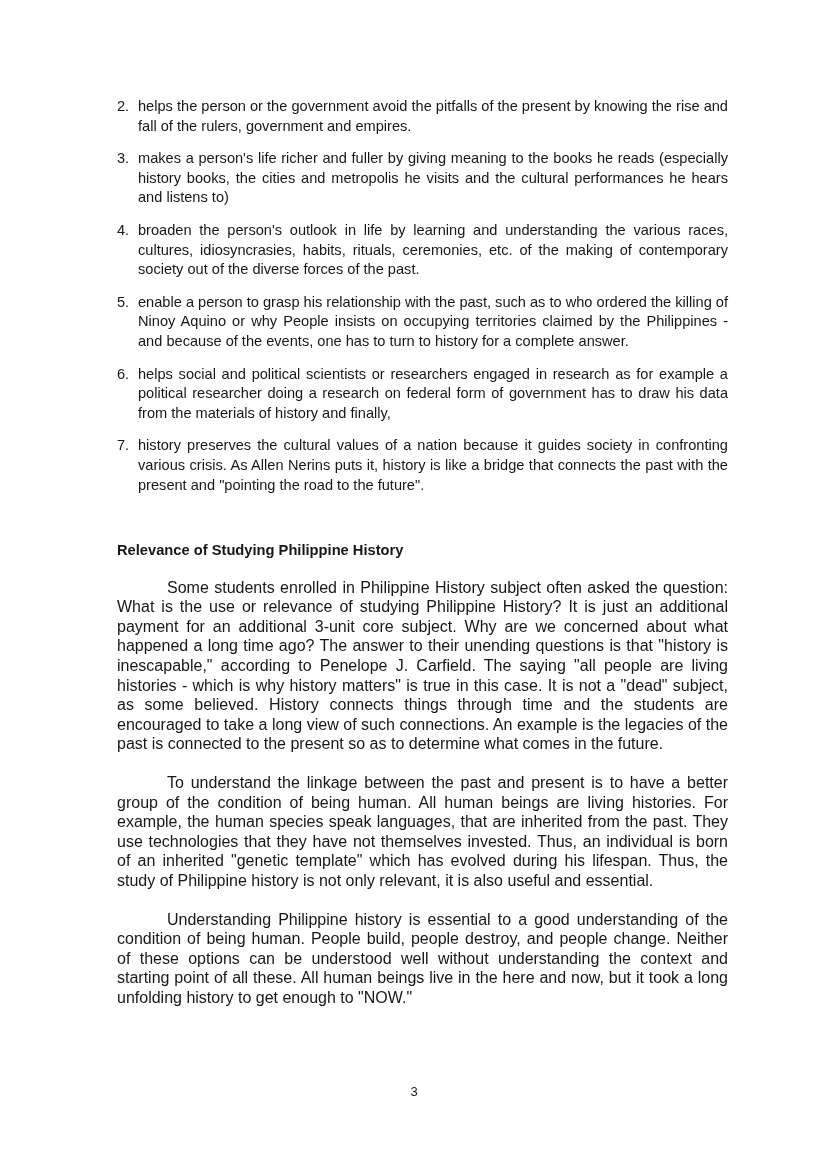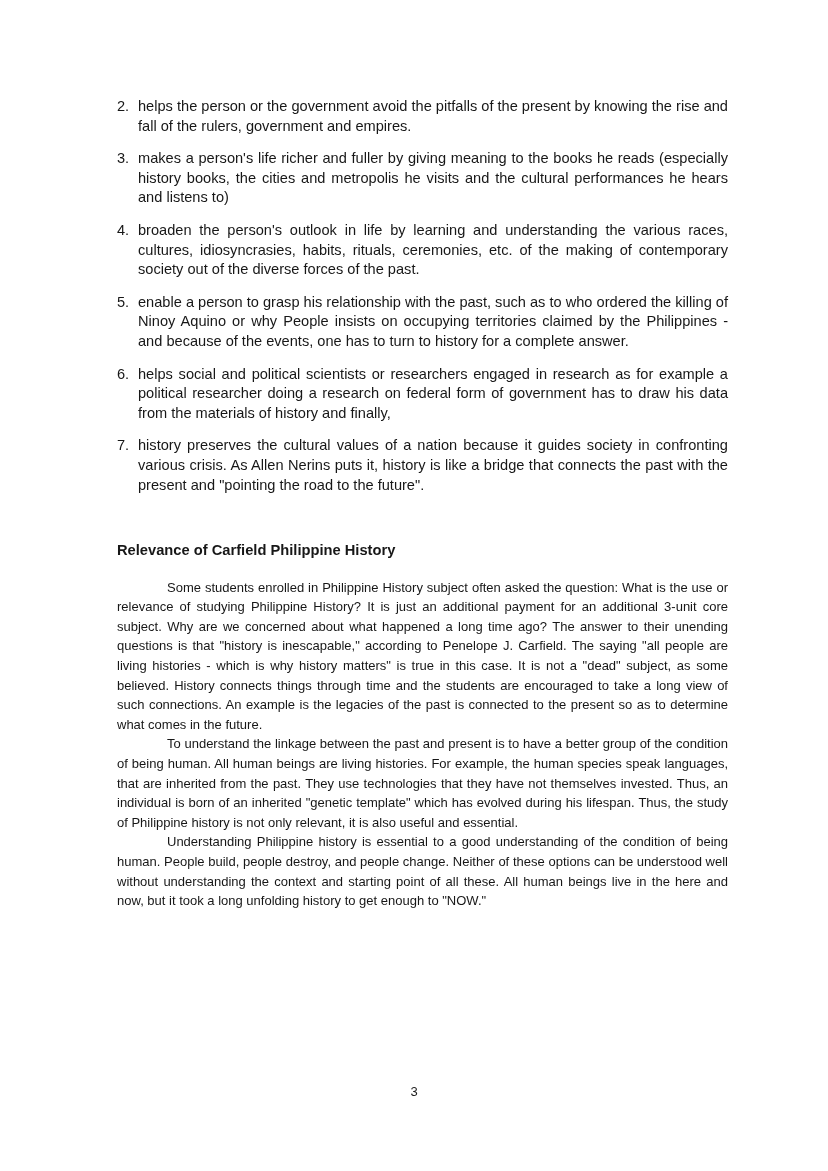--- a/index.html
+++ b/index.html
@@ -58,31 +58,32 @@
     font-size: 14.7px;
     line-height: 19.6px;
     font-weight: bold;
     margin: 0;
     padding: 0;
   }
   .heading-block {
     margin-top: 46px;
   }
   p.body-para {
-    font-size: 13px;
+    font-size: 16px;
     line-height: 19.6px;
     text-align: justify;
     text-justify: inter-word;
     margin: 0;
     text-indent: 50px;
   }
   p.body-para.first-para {
     margin-top: 17px;
   }
   p.body-para.spaced {
+    margin-top: 19px;
   }
   .page-number {
     position: absolute;
     left: 0;
     right: 0;
     top: 1084px;
     text-align: center;
     font-size: 13px;
     line-height: 16px;
     color: #1c1c1c;
@@ -116,21 +117,21 @@
         <span class="li-marker">6.</span>
         <span class="li-text">helps social and political scientists or researchers engaged in research as for example a political researcher doing a research on federal form of government has to draw his data from the materials of history and finally,</span>
       </li>
       <li>
         <span class="li-marker">7.</span>
         <span class="li-text">history preserves the cultural values of a nation because it guides society in confronting various crisis. As Allen Nerins puts it, history is like a bridge that connects the past with the present and "pointing the road to the future".</span>
       </li>
     </ol>
 
     <div class="heading-block">
-      <h2 class="section-heading">Relevance of Carfield Philippine History</h2>
+      <h2 class="section-heading">Relevance of Studying Philippine History</h2>
     </div>
 
     <p class="body-para first-para">Some students enrolled in Philippine History subject often asked the question: What is the use or relevance of studying Philippine History? It is just an additional payment for an additional 3-unit core subject. Why are we concerned about what happened a long time ago? The answer to their unending questions is that "history is inescapable," according to Penelope J. Carfield. The saying "all people are living histories - which is why history matters" is true in this case. It is not a "dead" subject, as some believed. History connects things through time and the students are encouraged to take a long view of such connections. An example is the legacies of the past is connected to the present so as to determine what comes in the future.</p>
     <p class="body-para spaced">To understand the linkage between the past and present is to have a better group of the condition of being human. All human beings are living histories. For example, the human species speak languages, that are inherited from the past. They use technologies that they have not themselves invested. Thus, an individual is born of an inherited "genetic template" which has evolved during his lifespan. Thus, the study of Philippine history is not only relevant, it is also useful and essential.</p>
     <p class="body-para spaced">Understanding Philippine history is essential to a good understanding of the condition of being human. People build, people destroy, and people change. Neither of these options can be understood well without understanding the context and starting point of all these. All human beings live in the here and now, but it took a long unfolding history to get enough to "NOW."</p>
 
   </div>
 
   <div class="page-number">3</div>
 

